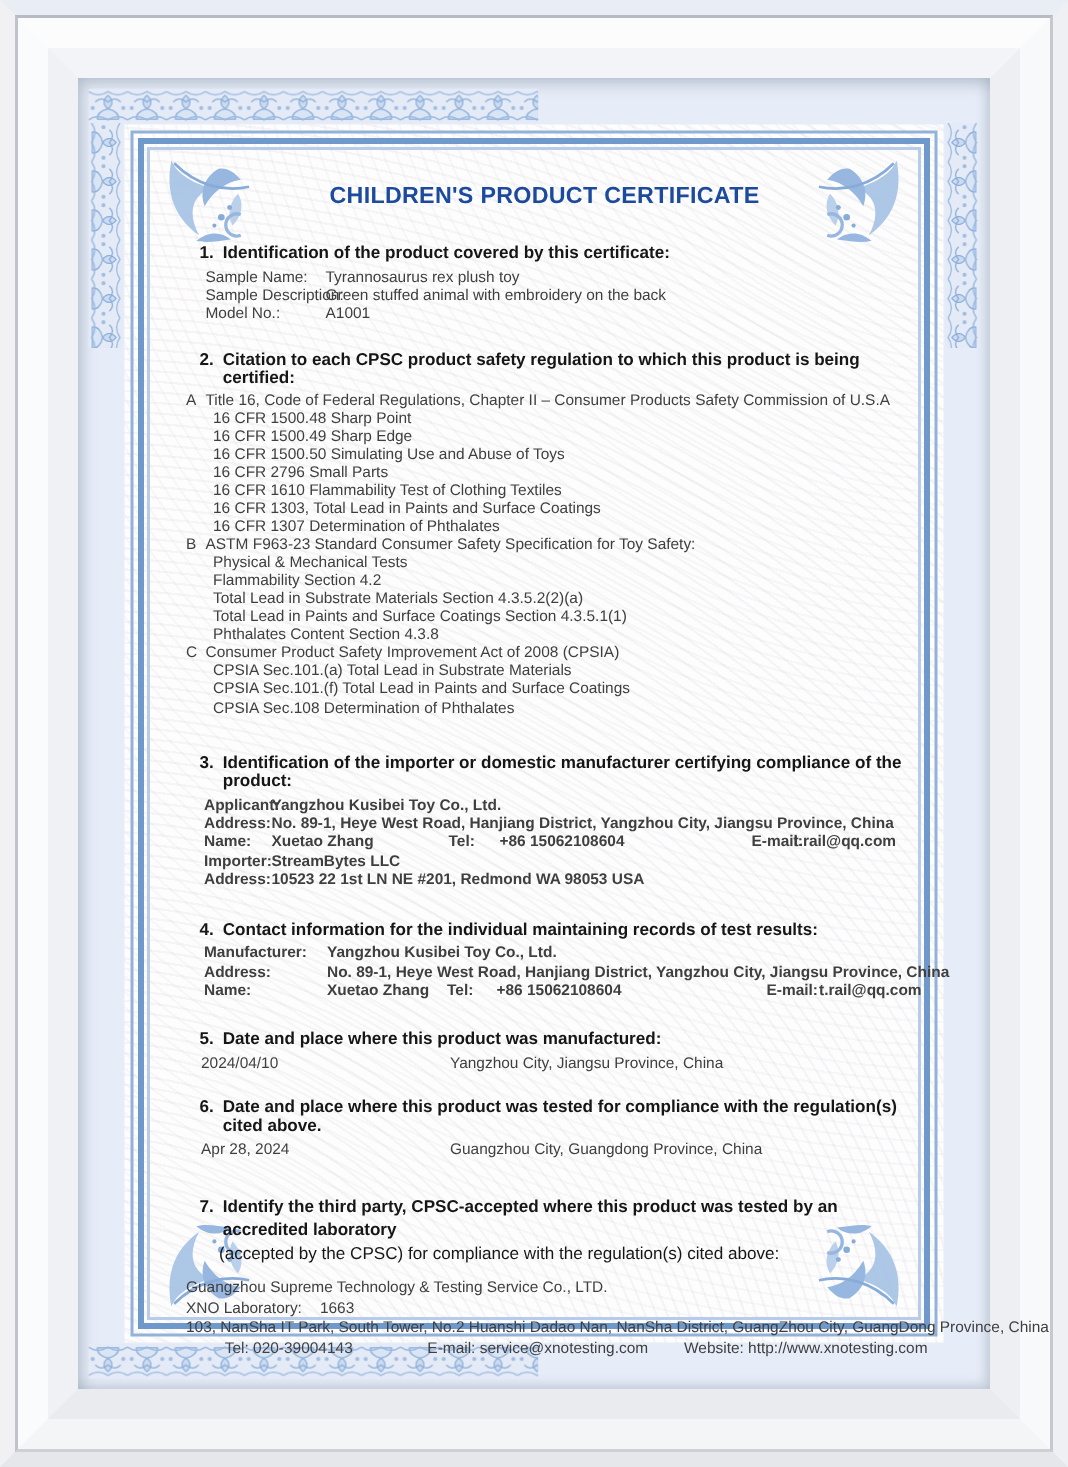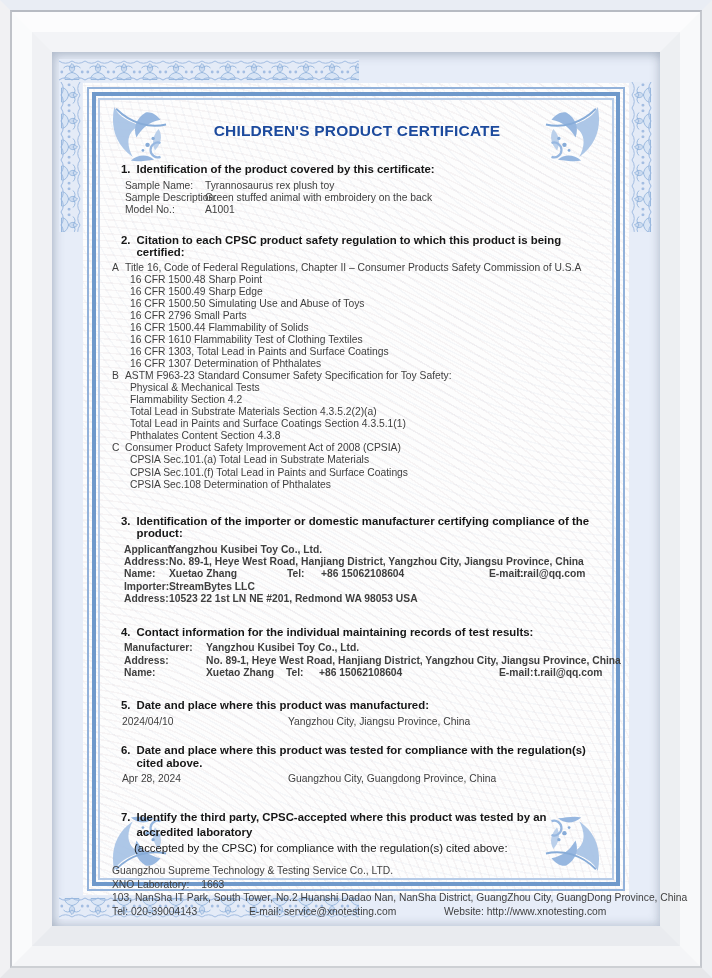--- a/index.html
+++ b/index.html
@@ -39,21 +39,21 @@
     outline:2px solid #93b2da;outline-offset:3px;
   }
   .borderbox::before{content:"";position:absolute;inset:2px;border:2px solid #b7cce8;pointer-events:none;}
   
   .fl{position:absolute;width:74px;height:80px;opacity:.92;}
   .fl-tl{top:7px;left:9px;}
   .fl-tr{top:7px;right:9px;transform:scaleX(-1);}
   .fl-bl{bottom:7px;left:9px;transform:scaleY(-1);}
   .fl-br{bottom:7px;right:9px;transform:scale(-1,-1);}
   
-  .content{position:absolute;inset:4px;padding:12px 8px 0 10px;z-index:2;}
+  .content{position:absolute;inset:4px;padding:12px 8px 0 10px;z-index:2;margin-left:12px;}
   .title{
     margin:10px 0 0;text-align:center;
     font-size:15.5px;font-weight:bold;letter-spacing:.2px;color:#1c4a9d;
   }
   .sh{display:flex;font-weight:bold;color:#161616;font-size:11.4px;line-height:12.5px;padding-left:11px;}
   .sh .num{flex:0 0 auto;margin-right:6px;}
   .sh2{padding-left:24px;font-weight:normal;color:#161616;font-size:11.4px;line-height:15.5px;}
   .sh.tall{line-height:15.5px;}
   .rows{margin-top:4px;}
   .row{display:flex;font-size:10.3px;color:#3f3f3f;line-height:12.4px;}
@@ -63,21 +63,21 @@
   .w80{width:80px;} .w45{width:45px;} .w82{width:82px;}
   .w118{width:118px;} .w34{width:34px;} .w168{width:168px;} .w28{width:28px;}
   .w80b{width:80px;} .w33{width:33px;} .w180{width:180px;} .w35{width:35px;}
   .w166{width:166px;} .w137{width:137px;} .w195{width:195px;} .gap12{width:12px;}
   .cit{margin-top:3px;font-size:10.3px;color:#3f3f3f;line-height:12.05px;}
   .cit .g{display:flex;padding-left:2px;}
   .cit .letter{flex:0 0 13px;}
   .cit .item{padding-left:20px;}
   .m-s1{margin-top:23px;} .m-s2{margin-top:17px;} .m-s3{margin-top:24px;}
   .m-s4{margin-top:20px;} .m-s5{margin-top:20px;} .m-s6{margin-top:16px;} .m-s7{margin-top:24px;}
-  .lab{margin-top:8px;font-size:10.3px;color:#3f3f3f;line-height:13.6px;padding-left:2px;}
+  .lab{margin-top:8px;font-size:10.3px;color:#3f3f3f;line-height:13.6px;padding-left:2px;text-align:center;}
   .lab .row{line-height:13.6px;}
 </style>
 </head>
 <body>
 
 <div class="f1"></div>
 <div class="f2"></div>
 <div class="f3"></div>
 <div class="f4"></div>
 
@@ -222,21 +222,20 @@
       </div>
       <div class="cit">
         <div class="g">
           <span class="letter">A</span>
           <span>Title 16, Code of Federal Regulations, Chapter II – Consumer Products Safety Commission of U.S.A</span>
         </div>
         <div class="item">16 CFR 1500.48 Sharp Point</div>
         <div class="item">16 CFR 1500.49 Sharp Edge</div>
         <div class="item">16 CFR 1500.50 Simulating Use and Abuse of Toys</div>
         <div class="item">16 CFR 2796 Small Parts</div>
-        <div class="item">16 CFR 1500.44 Flammability of Solids</div>
         <div class="item">16 CFR 1610 Flammability Test of Clothing Textiles</div>
         <div class="item">16 CFR 1303, Total Lead in Paints and Surface Coatings</div>
         <div class="item">16 CFR 1307 Determination of Phthalates</div>
         <div class="g">
           <span class="letter">B</span>
           <span>ASTM F963-23 Standard Consumer Safety Specification for Toy Safety:</span>
         </div>
         <div class="item">Physical &amp; Mechanical Tests</div>
         <div class="item">Flammability Section 4.2</div>
         <div class="item">Total Lead in Substrate Materials Section 4.3.5.2(2)(a)</div>

